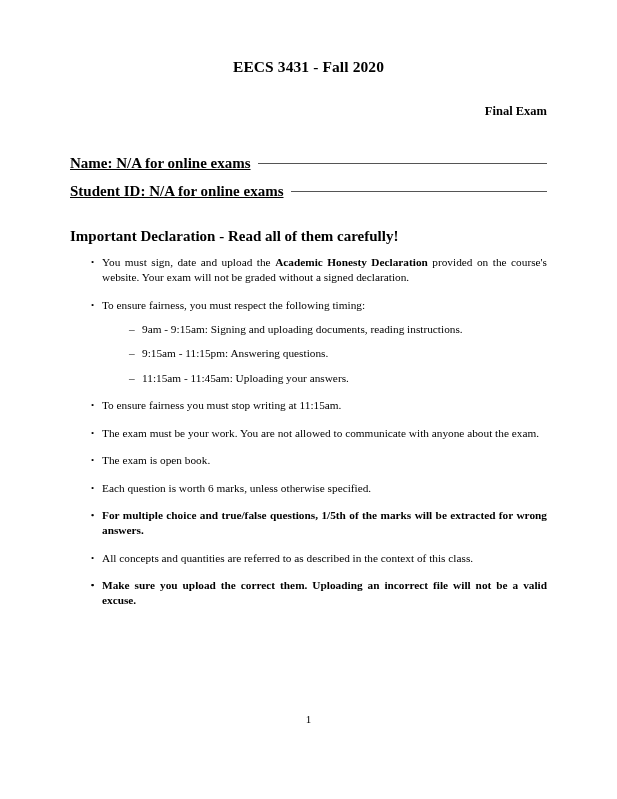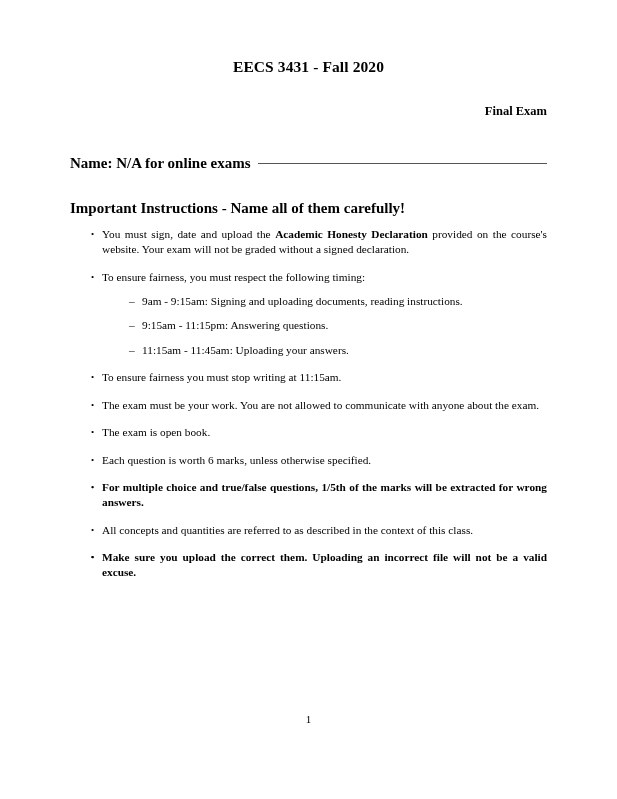--- a/index.html
+++ b/index.html
@@ -50,20 +50,21 @@
   .field-block {
     padding-top: 36px;
   }
   .field-row {
     display: flex;
     align-items: baseline;
     font-size: 15px;
     font-weight: bold;
     margin-bottom: 11px;
     white-space: nowrap;
+    text-decoration: underline;
   }
   .field-label { flex: 0 0 auto; }
   .field-rule {
     flex: 1 1 auto;
     height: 0;
     border-bottom: 1px solid #555;
     margin-left: 7px;
     position: relative;
     top: -4px;
   }
@@ -137,23 +138,27 @@
   <div class="content">
 
     <h1 class="doc-title">EECS 3431 - Fall 2020</h1>
     <h2 class="doc-subtitle">Final Exam</h2>
 
     <div class="field-block">
       <div class="field-row">
         <span class="field-label">Name: N/A for online exams</span>
         <span class="field-rule"></span>
       </div>
+      <div class="field-row">
+        <span class="field-label">Student ID: N/A for online exams</span>
+        <span class="field-rule"></span>
+      </div>
     </div>
 
-    <h3 class="section-heading">Important Instructions - Name all of them carefully!</h3>
+    <h3 class="section-heading">Important Declaration - Read all of them carefully!</h3>
 
     <ul class="bullets" id="bullet-list">
         <li class="bullet-item"><span class="marker">•</span><span><span>You must sign, date and upload the </span><b>Academic Honesty Declaration</b><span> provided on the course's website. Your exam will not be graded without a signed declaration.</span></span></li>
         <li class="bullet-item"><span class="marker">•</span><span><span>To ensure fairness, you must respect the following timing:</span></span><ul class="sublist">
             <li class="sub-item"><span class="marker">–</span><span>9am - 9:15am: Signing and uploading documents, reading instructions.</span></li>
             <li class="sub-item"><span class="marker">–</span><span>9:15am - 11:15pm: Answering questions.</span></li>
             <li class="sub-item"><span class="marker">–</span><span>11:15am - 11:45am: Uploading your answers.</span></li>
           </ul></li>
         <li class="bullet-item"><span class="marker">•</span><span><span>To ensure fairness you must stop writing at 11:15am.</span></span></li>
         <li class="bullet-item"><span class="marker">•</span><span><span>The exam must be your work. You are not allowed to communicate with anyone about the exam.</span></span></li>

